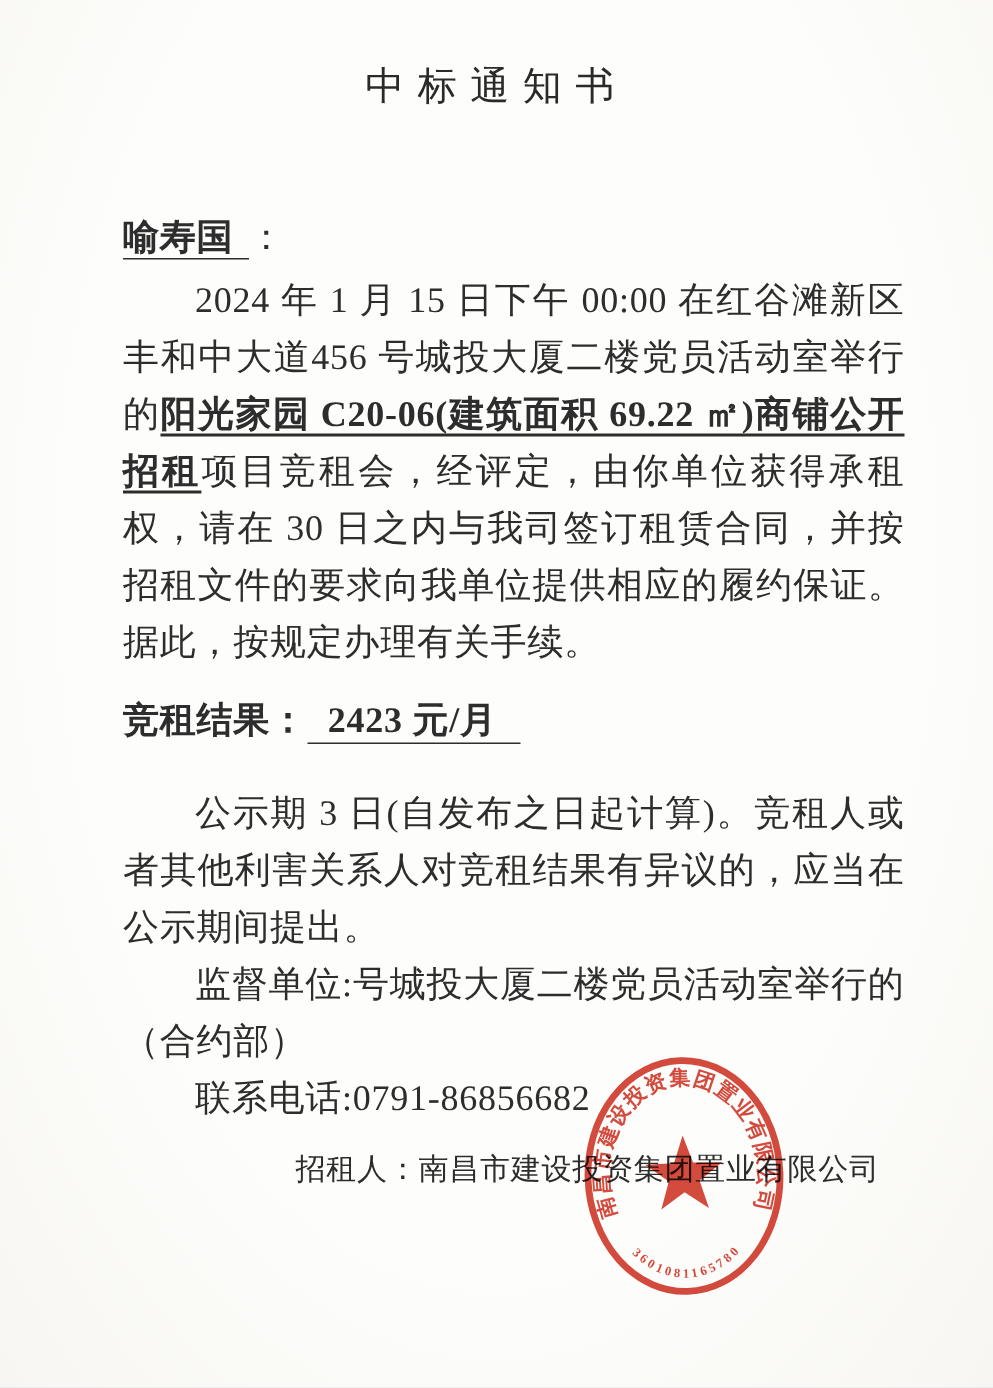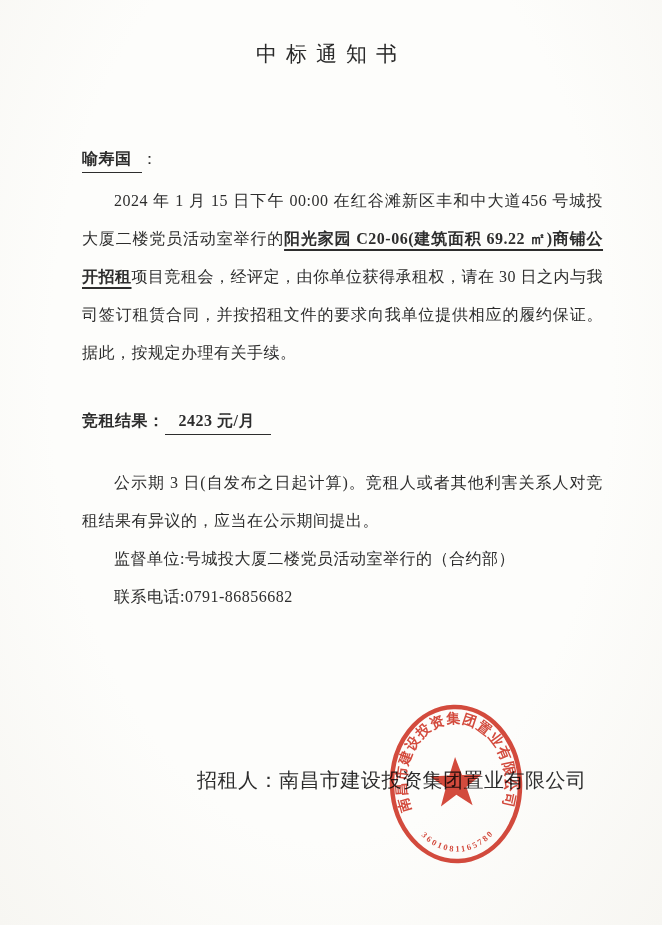--- a/index.html
+++ b/index.html
@@ -14,51 +14,51 @@
     overflow: hidden;
     font-family: "Liberation Serif", "DejaVu Serif", serif;
     color: #2d2d2d;
   }
   .doc-title {
     position: absolute;
     top: 40px;
     left: 0;
     width: 100%;
     text-align: center;
-    font-size: 21px;
+    font-size: 26px;
     font-weight: 500;
     letter-spacing: 9px;
     color: #2a2a2a;
   }
   .content {
     position: absolute;
     top: 140px;
     left: 82px;
     width: 521px;
-    font-size: 16px;
+    font-size: 24px;
     line-height: 38px;
     letter-spacing: 0.5px;
     text-align: justify;
   }
   .addressee-line { line-height: 38px; }
   .addressee-name {
     display: inline-block;
     font-weight: bold;
     line-height: 26px;
     padding-right: 10px;
     border-bottom: 1.5px solid #2d2d2d;
   }
   .para-main { margin-top: 4px; text-indent: 2em; }
   .hl {
     font-weight: bold;
     text-decoration: underline;
     text-underline-offset: 5px;
     text-decoration-thickness: 1.5px;
   }
-  .result-line { margin-top: 30px; font-weight: bold; }
+  .result-line { margin-top: 14px; font-weight: bold; }
   .result-value {
     display: inline-block;
     line-height: 27px;
     padding: 0 16px 0 14px;
     border-bottom: 1.5px solid #2d2d2d;
   }
   .notice-block { margin-top: 24px; }
   .notice-para { text-indent: 2em; }
   .indent-line { text-indent: 2em; }
   .signature {

